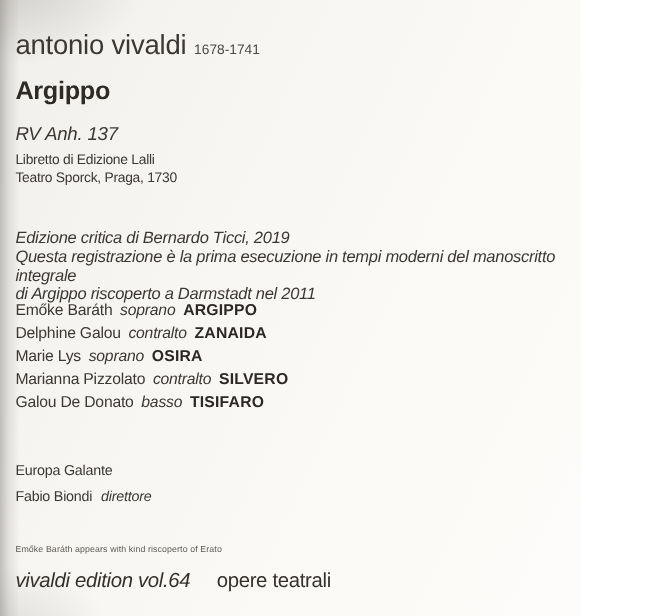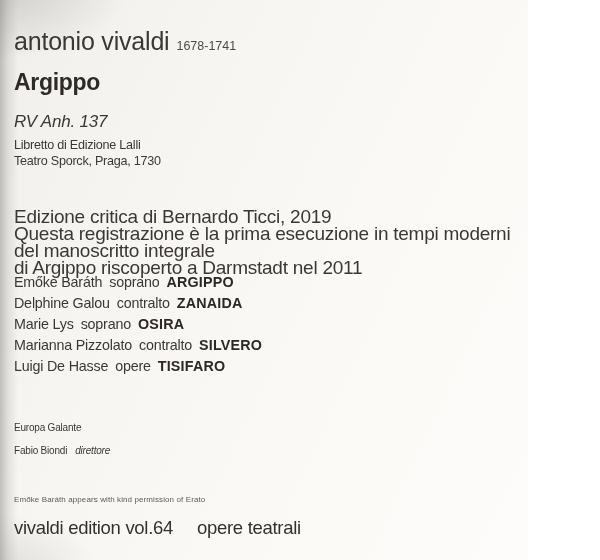--- a/index.html
+++ b/index.html
@@ -31,34 +31,34 @@
   }
   .abs{position:absolute;left:14px;}
 
   .composer-line{top:27px;font-size:25px;letter-spacing:-0.2px;color:#3b3834;}
   .composer-line .dates{font-size:12.5px;color:#4c4945;margin-left:7px;letter-spacing:0;}
 
   .title{top:69px;margin:0;font-size:23px;font-weight:bold;letter-spacing:-0.3px;color:#2e2b27;}
   .catalog{top:96px;font-size:17px;font-style:italic;color:#3b3834;letter-spacing:-0.2px;margin-top:16px;}
 
   .work-info{top:137px;font-size:12.6px;line-height:16px;letter-spacing:-0.25px;color:#3b3834;}
-  .edition-note{top:208px;font-size:19px;line-height:17px;letter-spacing:-0.25px;color:#3b3834;}
+  .edition-note{top:208px;font-size:15px;line-height:17px;font-style:italic;letter-spacing:-0.25px;color:#3b3834;}
 
   .cast-list{top:272px;list-style:none;margin:0;padding:0;font-size:14.3px;letter-spacing:-0.2px;}
   .cast-list li{height:21px;line-height:21px;white-space:nowrap;color:#3b3834;}
-  .cast-list .voice{margin-left:7px;}
+  .cast-list .voice{font-style:italic;margin-left:7px;}
   .cast-list .role{font-weight:bold;margin-left:7px;color:#2b2825;letter-spacing:0.2px;}
 
-  .ensemble-block{top:416px;font-size:10px;line-height:23px;letter-spacing:-0.2px;color:#3b3834;}
+  .ensemble-block{top:416px;font-size:13px;line-height:23px;letter-spacing:-0.2px;color:#3b3834;}
   .ensemble-block .cond-role{font-style:italic;margin-left:8px;}
 
   .permission{top:495px;font-size:8px;color:#5d5a55;letter-spacing:0.1px;}
 
   .series-line{top:517px;font-size:18.5px;letter-spacing:-0.3px;color:#34312d;}
-  .series-line .edition{margin-right:24px;}
+  .series-line .edition{margin-right:24px;font-style:italic;}
 </style>
 </head>
 <body>
 
 <div class="page">
   <div class="corner-smudge-top"></div>
   <div class="corner-smudge-bottom"></div>
   <div class="edge-shadow"></div>
 
   <div class="abs composer-line">
@@ -86,29 +86,29 @@
     <li>
       <span class="name">Delphine Galou</span><span class="voice">contralto</span><span class="role">ZANAIDA</span>
     </li>
     <li>
       <span class="name">Marie Lys</span><span class="voice">soprano</span><span class="role">OSIRA</span>
     </li>
     <li>
       <span class="name">Marianna Pizzolato</span><span class="voice">contralto</span><span class="role">SILVERO</span>
     </li>
     <li>
-      <span class="name">Luigi De Hasse</span><span class="voice">opere</span><span class="role">TISIFARO</span>
+      <span class="name">Galou De Donato</span><span class="voice">basso</span><span class="role">TISIFARO</span>
     </li>
   </ul>
 
   <div class="abs ensemble-block">
     <div>Europa Galante</div>
     <div>
       <span>Fabio Biondi</span><span class="cond-role">direttore</span>
     </div>
   </div>
 
-  <div class="abs permission">Emőke Baráth appears with kind permission of Erato</div>
+  <div class="abs permission">Emőke Baráth appears with kind riscoperto of Erato</div>
 
   <div class="abs series-line">
     <span class="edition">vivaldi edition vol.64</span><span class="category">opere teatrali</span>
   </div>
 </div>
 
 </body></html>

